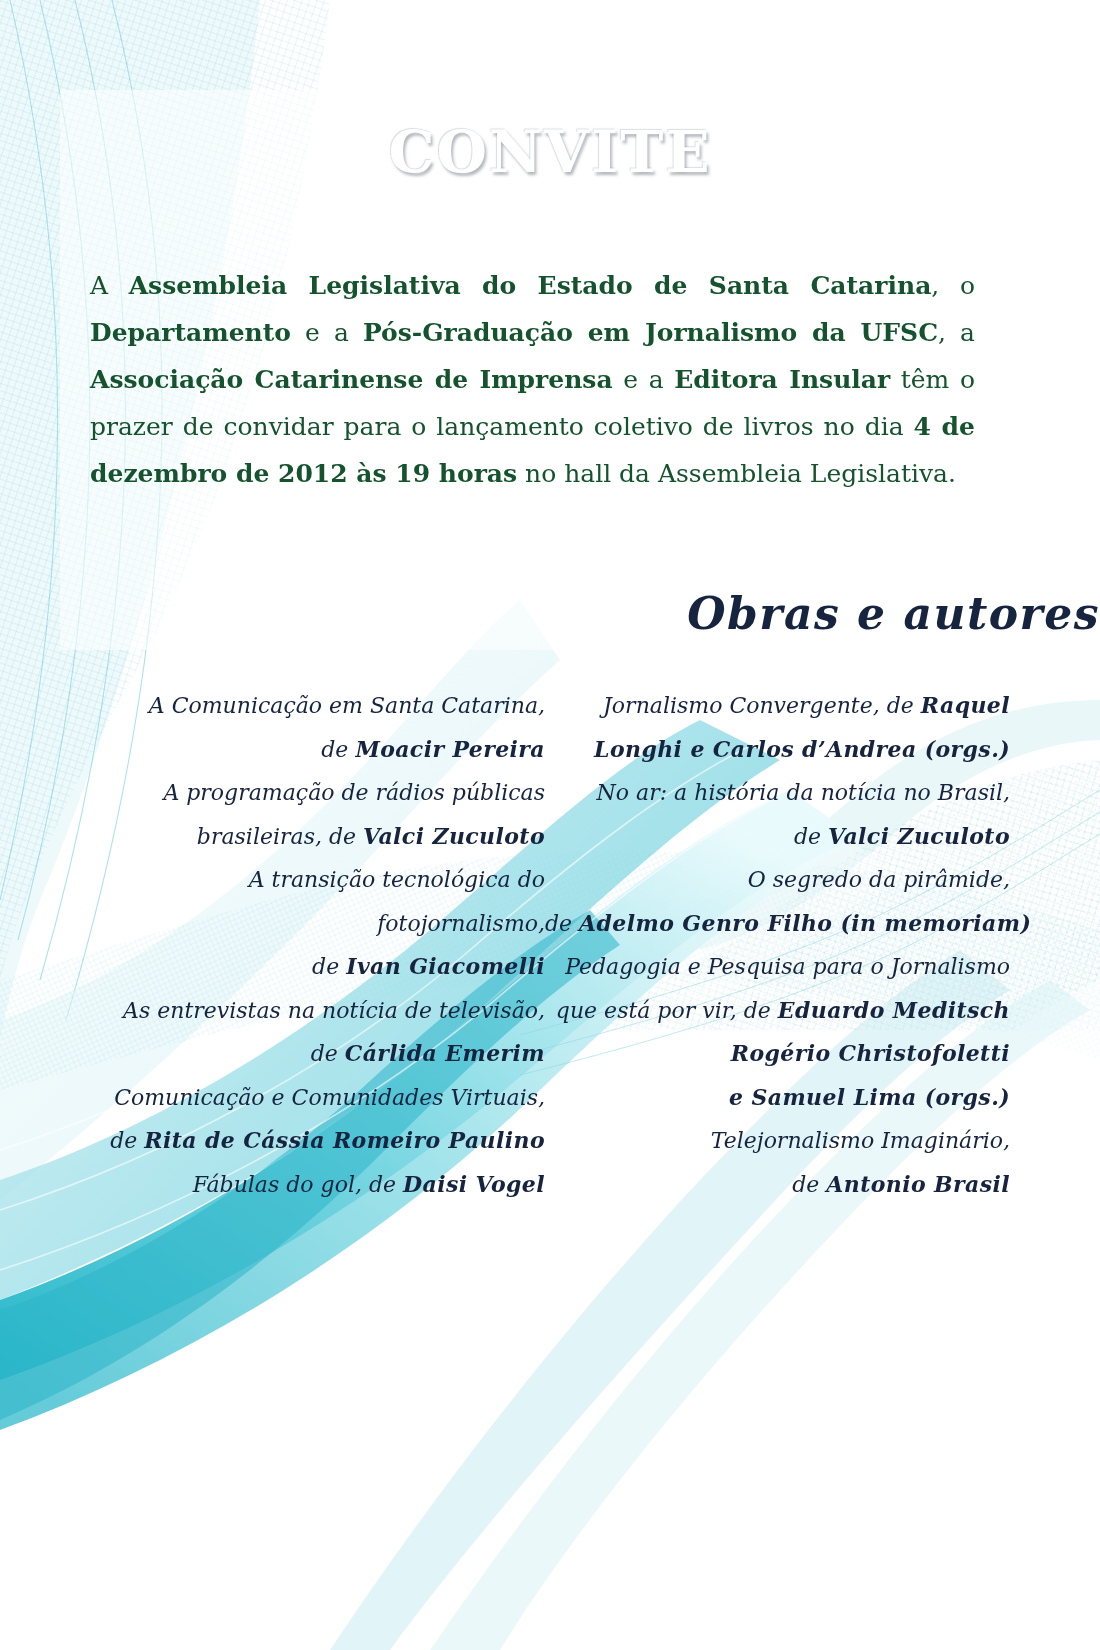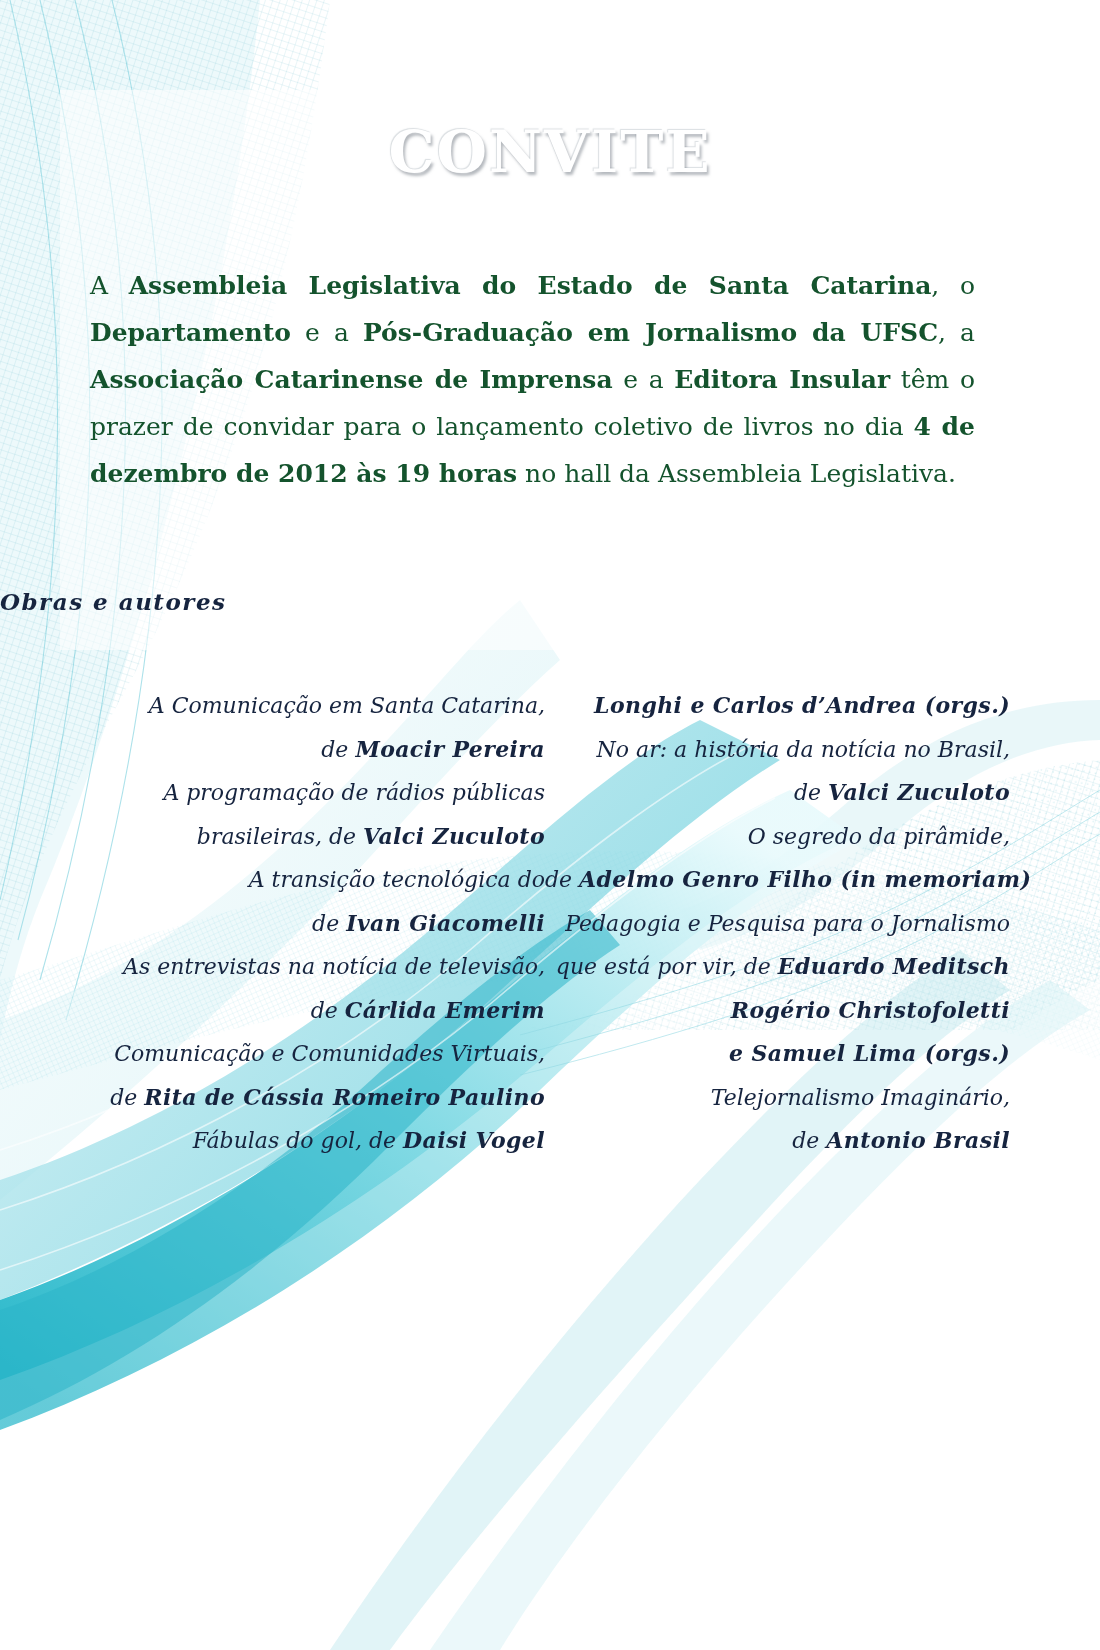--- a/index.html
+++ b/index.html
@@ -37,23 +37,23 @@
     line-height:47px;
     color:#14532d;
     text-align:justify;
     text-justify:inter-word;
   }
   .para b { font-weight:700; }
 
   
   .section-head {
     position:absolute; top:588px; left:0; width:1100px;
-    text-align:left;
-    font-family:"DejaVu Serif", serif;
-    font-size:23px; font-weight:700; font-style:italic;
+    text-align:right;
+    font-family:"DejaVu Serif", serif;
+    font-size:44px; font-weight:700; font-style:italic;
     letter-spacing:1.5px;
     color:#16243f;
   }
 
   
   .cols { position:absolute; top:684px; left:80px; width:930px; display:flex; }
   .col { width:465px; }
   .col .line {
     text-align:right;
     font-family:"DejaVu Serif", serif;
@@ -190,28 +190,30 @@
 
   <div class="section-head">Obras e autores</div>
 
   <div class="cols">
     <div class="col">
         <div class="line"><span>A Comunicação em Santa Catarina,</span></div>
         <div class="line"><span>de </span><b>Moacir Pereira</b></div>
         <div class="line"><span>A programação de rádios públicas</span></div>
         <div class="line"><span>brasileiras, de </span><b>Valci Zuculoto</b></div>
         <div class="line"><span>A transição tecnológica do</span></div>
+        <div class="line"><span>fotojornalismo,</span></div>
         <div class="line"><span>de </span><b>Ivan Giacomelli</b></div>
         <div class="line"><span>As entrevistas na notícia de televisão,</span></div>
         <div class="line"><span>de </span><b>Cárlida Emerim</b></div>
         <div class="line"><span>Comunicação e Comunidades Virtuais,</span></div>
         <div class="line"><span>de </span><b>Rita de Cássia Romeiro Paulino</b></div>
         <div class="line"><span>Fábulas do gol, de </span><b>Daisi Vogel</b></div>
       </div>
     <div class="col">
+        <div class="line"><span>Jornalismo Convergente, de </span><b>Raquel</b></div>
         <div class="line"><b>Longhi e Carlos d’Andrea (orgs.)</b></div>
         <div class="line"><span>No ar: a história da notícia no Brasil,</span></div>
         <div class="line"><span>de </span><b>Valci Zuculoto</b></div>
         <div class="line"><span>O segredo da pirâmide,</span></div>
         <div class="line"><span>de </span><b>Adelmo Genro Filho (in memoriam)</b></div>
         <div class="line"><span>Pedagogia e Pesquisa para o Jornalismo</span></div>
         <div class="line"><span>que está por vir, de </span><b>Eduardo Meditsch</b></div>
         <div class="line"><b>Rogério Christofoletti</b></div>
         <div class="line"><b>e Samuel Lima (orgs.)</b></div>
         <div class="line"><span>Telejornalismo Imaginário,</span></div>

